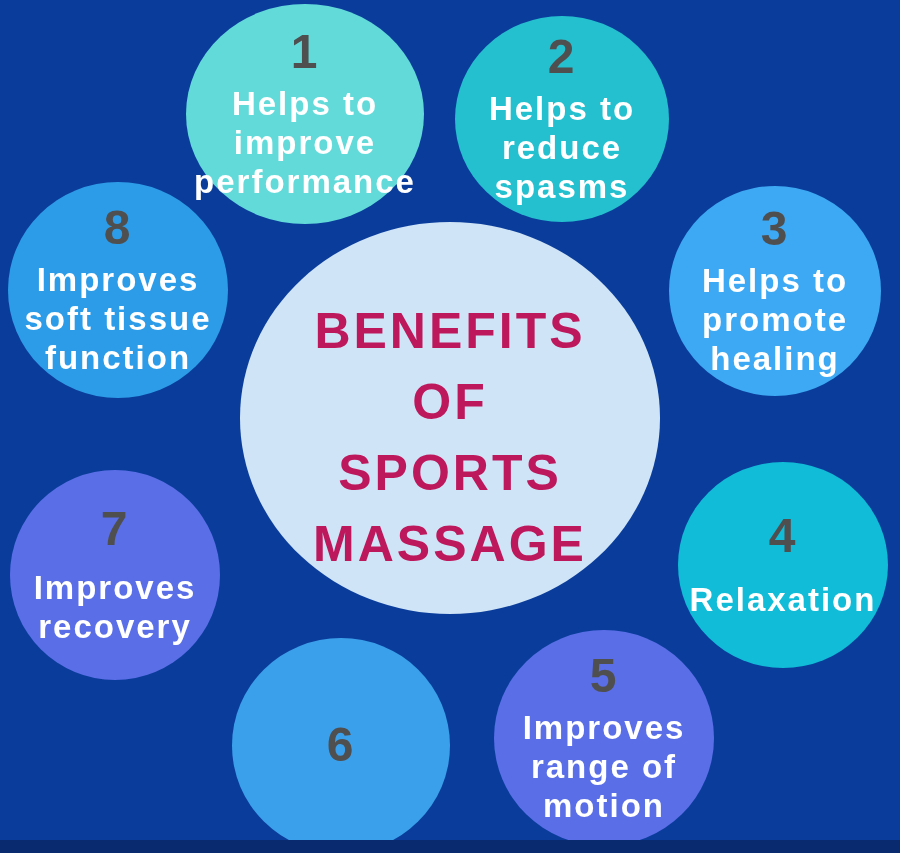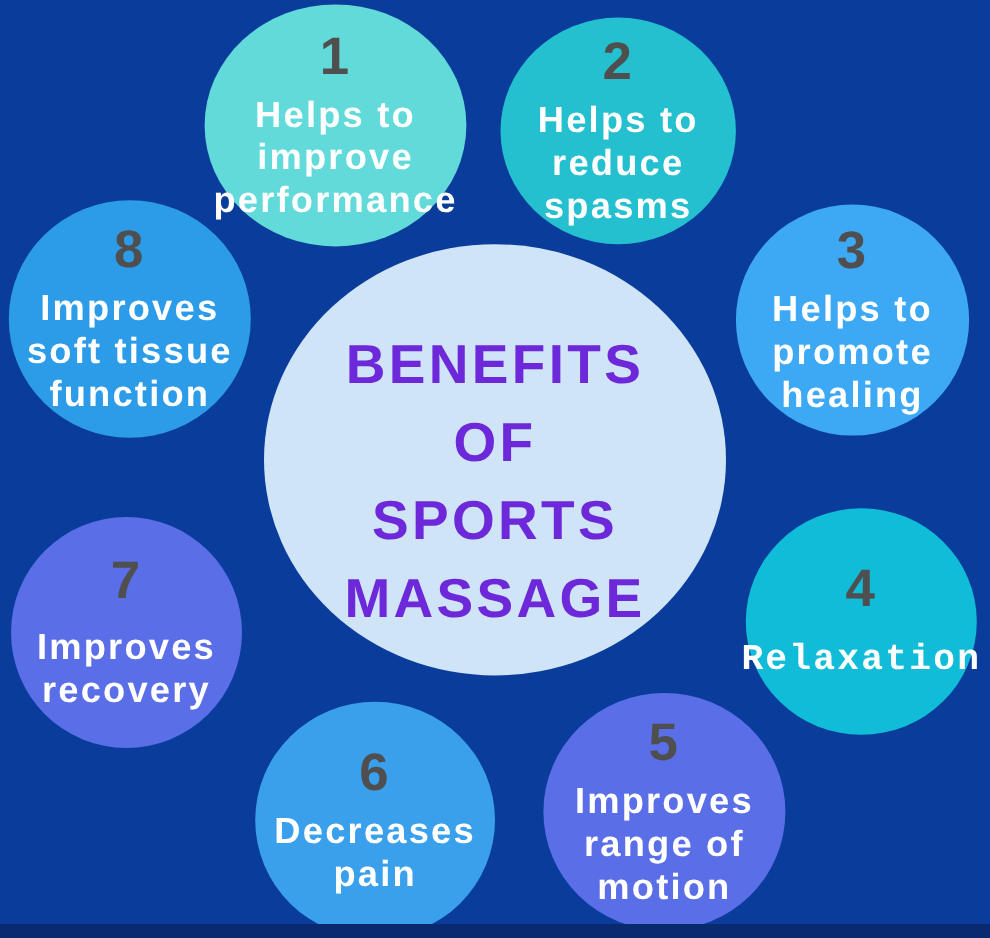--- a/index.html
+++ b/index.html
@@ -55,38 +55,38 @@
     margin-top: 6px;
   }
   .c1 { left: 186px; top: 4px;   width: 238px; height: 220px; }
   .c2 { left: 455px; top: 16px;  width: 214px; height: 206px; }
   .c3 { left: 669px; top: 186px; width: 212px; height: 210px; }
   .c4 { left: 678px; top: 462px; width: 210px; height: 206px; }
   .c5 { left: 494px; top: 630px; width: 220px; height: 216px; }
   .c6 { left: 232px; top: 638px; width: 218px; height: 215px; }
   .c7 { left: 10px;  top: 470px; width: 210px; height: 210px; }
   .c8 { left: 8px;   top: 182px; width: 220px; height: 216px; }
-  .c4 .label { margin-top: 18px; font-family: Liberation Mono, monospace; }
+  .c4 .label { margin-top: 18px; }
   .c7 .label { margin-top: 14px; }
   .footer-strip {
     position: absolute;
     left: 0;
     bottom: 0;
     width: 100%;
     height: 13px;
     background: #092a6e;
   }
 </style>
 </head>
 <body>
 
 <div id="stage" style="background-color: rgb(10, 61, 155);">
 
   <div class="circle center-circle" style="background-color: rgb(207, 228, 247);">
-    <div class="center-title" style="color: #6d28d9; margin-top: 40px;">BENEFITS
+    <div class="center-title" style="color: #be185d; margin-top: 40px;">BENEFITS
 OF
 SPORTS
 MASSAGE</div>
   </div>
 
   <div class="circle c1" style="background-color: rgb(99, 218, 218);">
     <div class="num">1</div>
     <div class="label">Helps to
 improve
 performance</div>
@@ -113,22 +113,20 @@
 
   <div class="circle c5" style="background-color: rgb(90, 110, 232);">
     <div class="num">5</div>
     <div class="label">Improves
 range of
 motion</div>
   </div>
 
   <div class="circle c6" style="background-color: rgb(59, 160, 236);">
     <div class="num">6</div>
-    <div class="label">Decreases
-pain</div>
   </div>
 
   <div class="circle c7" style="background-color: rgb(90, 110, 232);">
     <div class="num">7</div>
     <div class="label">Improves
 recovery</div>
   </div>
 
   <div class="circle c8" style="background-color: rgb(45, 156, 232);">
     <div class="num">8</div>

